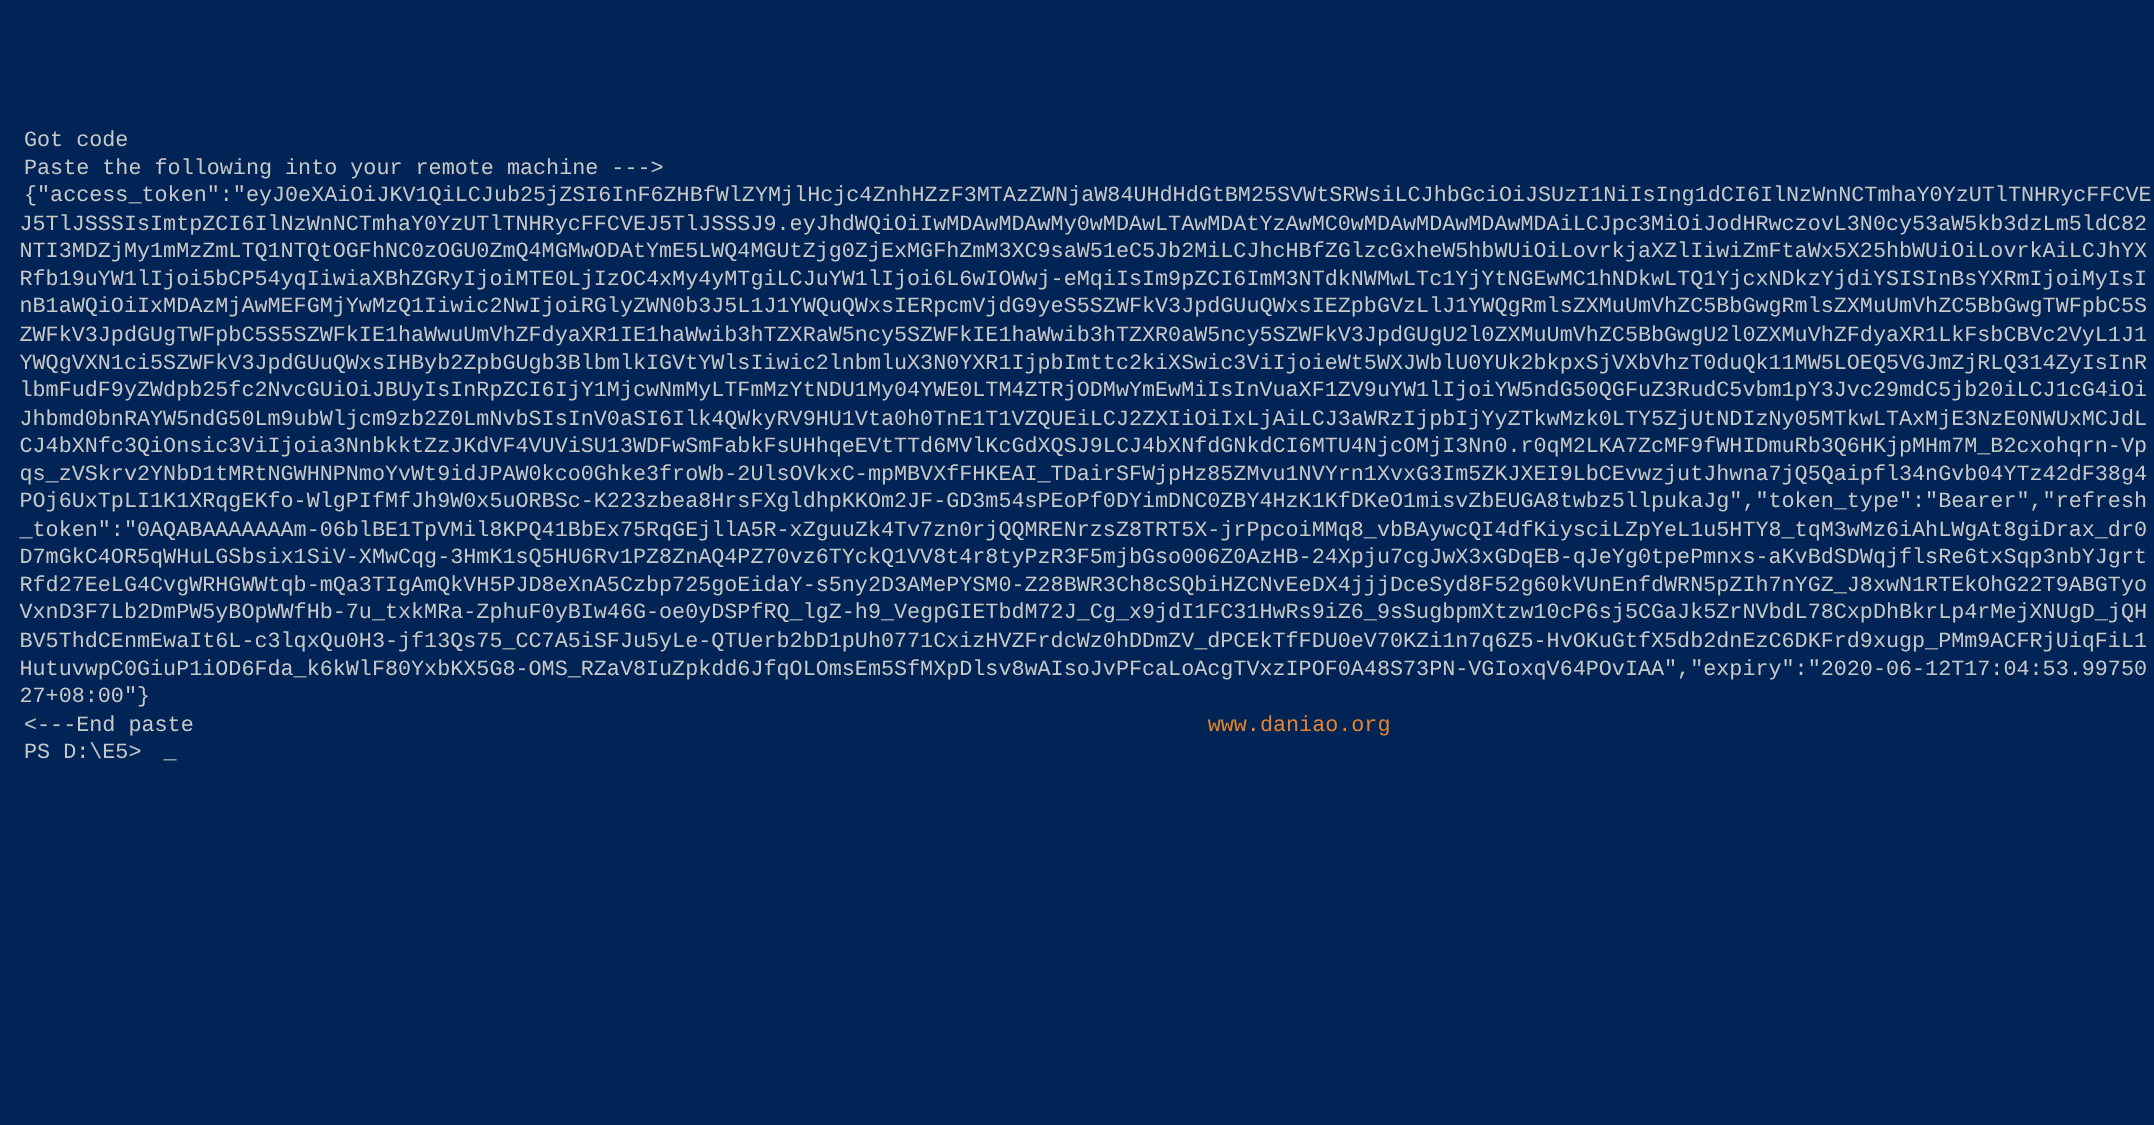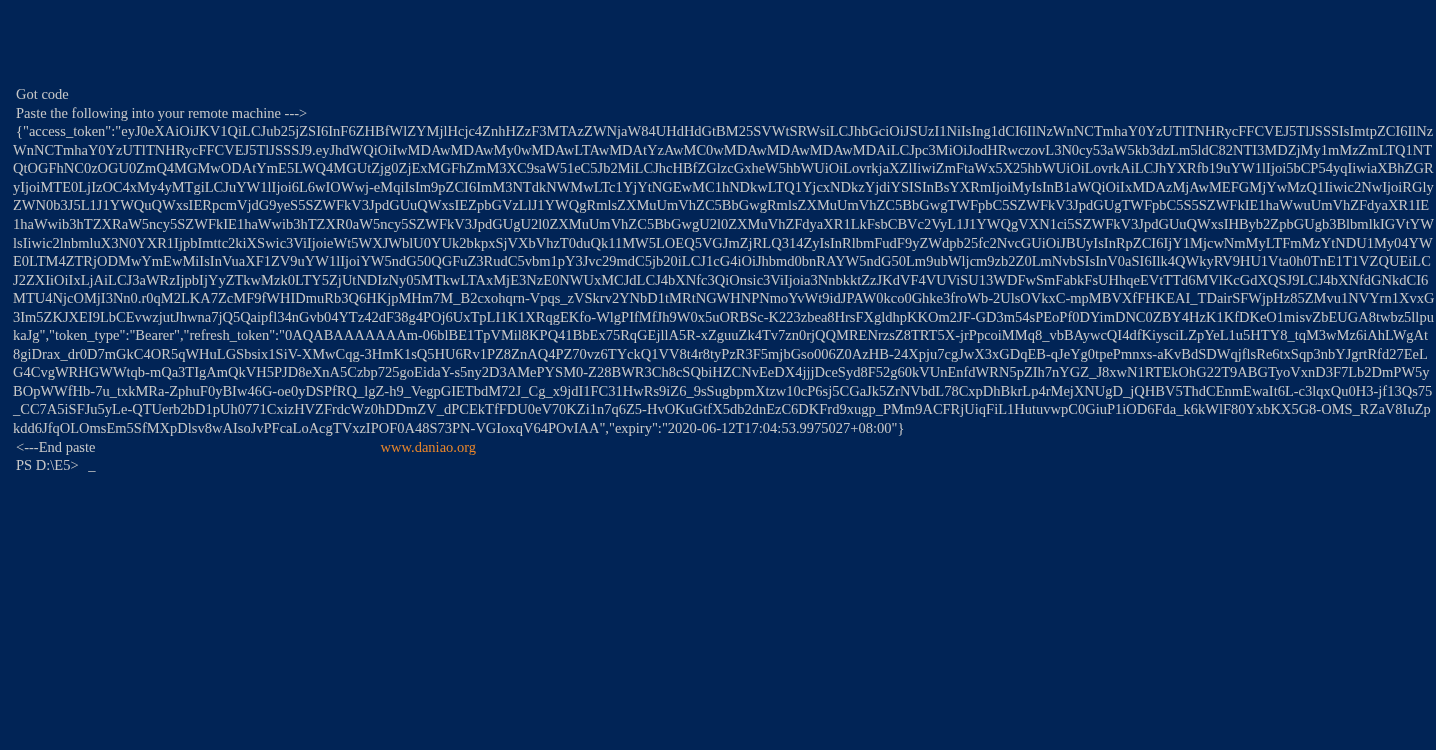--- a/index.html
+++ b/index.html
@@ -1,19 +1,18 @@
 <!DOCTYPE html>
 <html><head>
   <meta charset="utf-8">
   <style>
     * {
       margin: 3px;
       padding: 0;
       box-sizing: border-box;
-      font-family: Liberation Serif, serif;
     }
     body {
       background-color: #012456;
       color: #c0c0c0;
       font-family: 'Consolas', 'Courier New', monospace;
       font-size: 14.5px;
       line-height: 1.28;
       padding: 2px 4px;
       width: 1436px;
       height: 750px;

